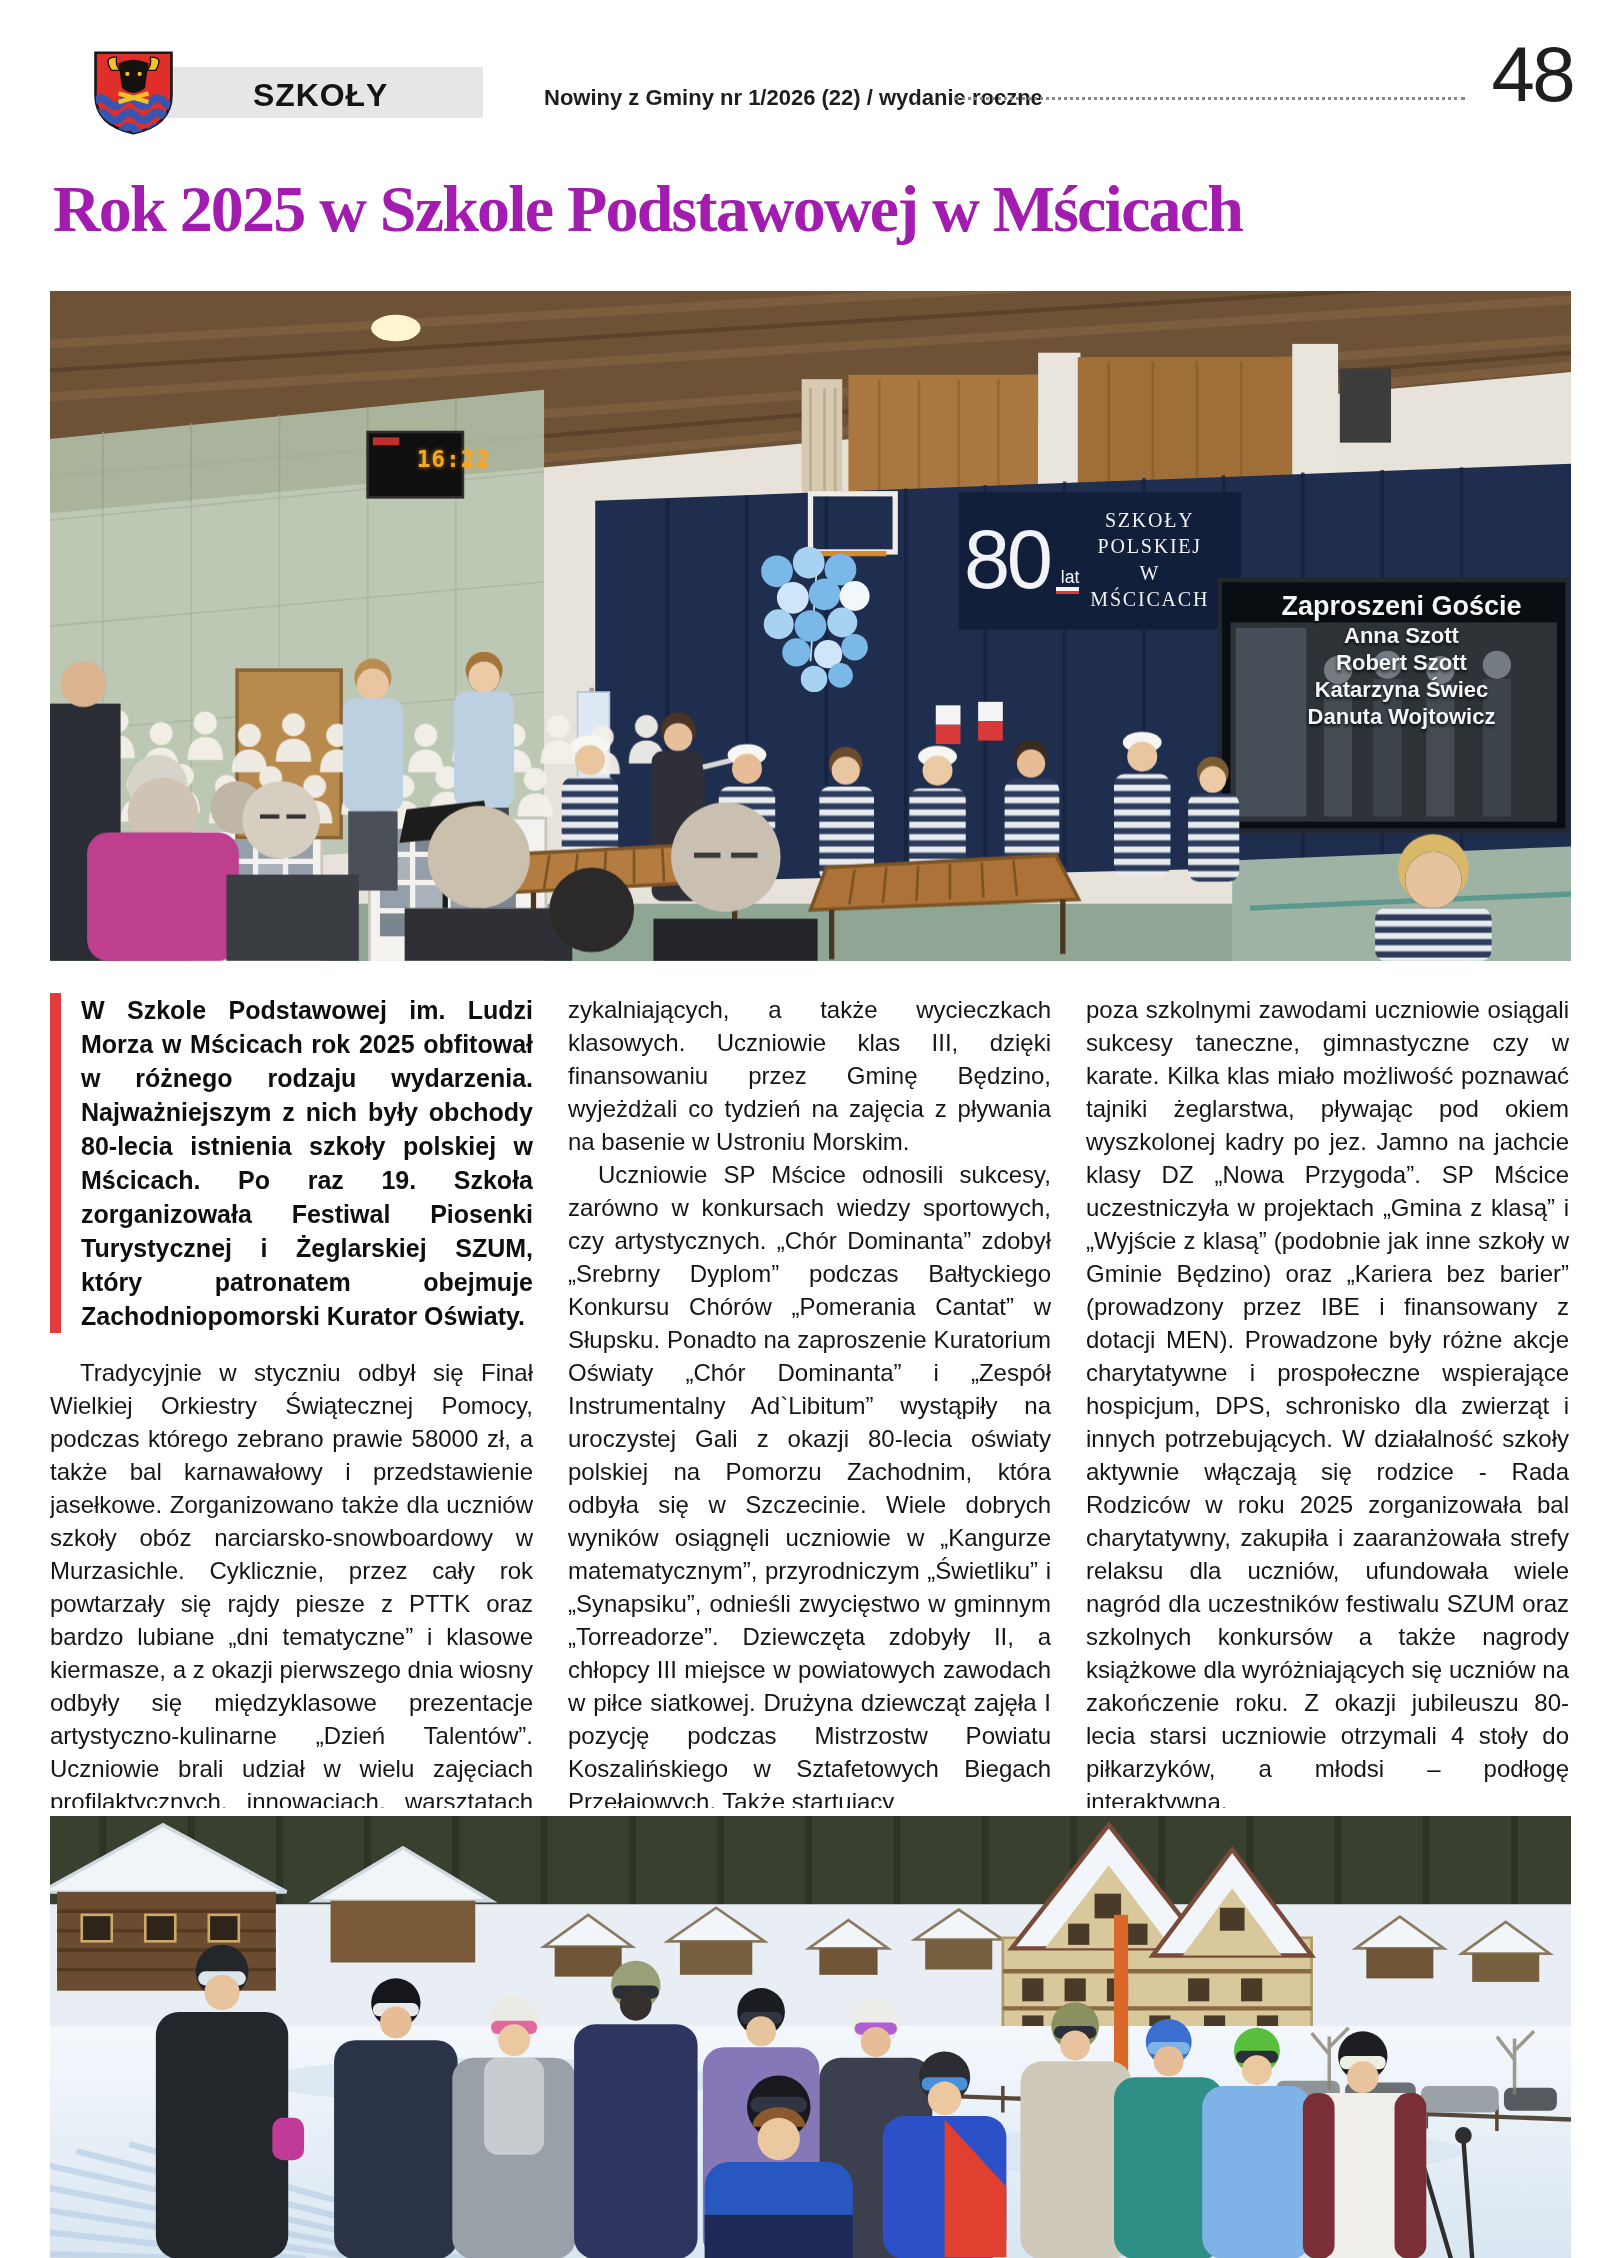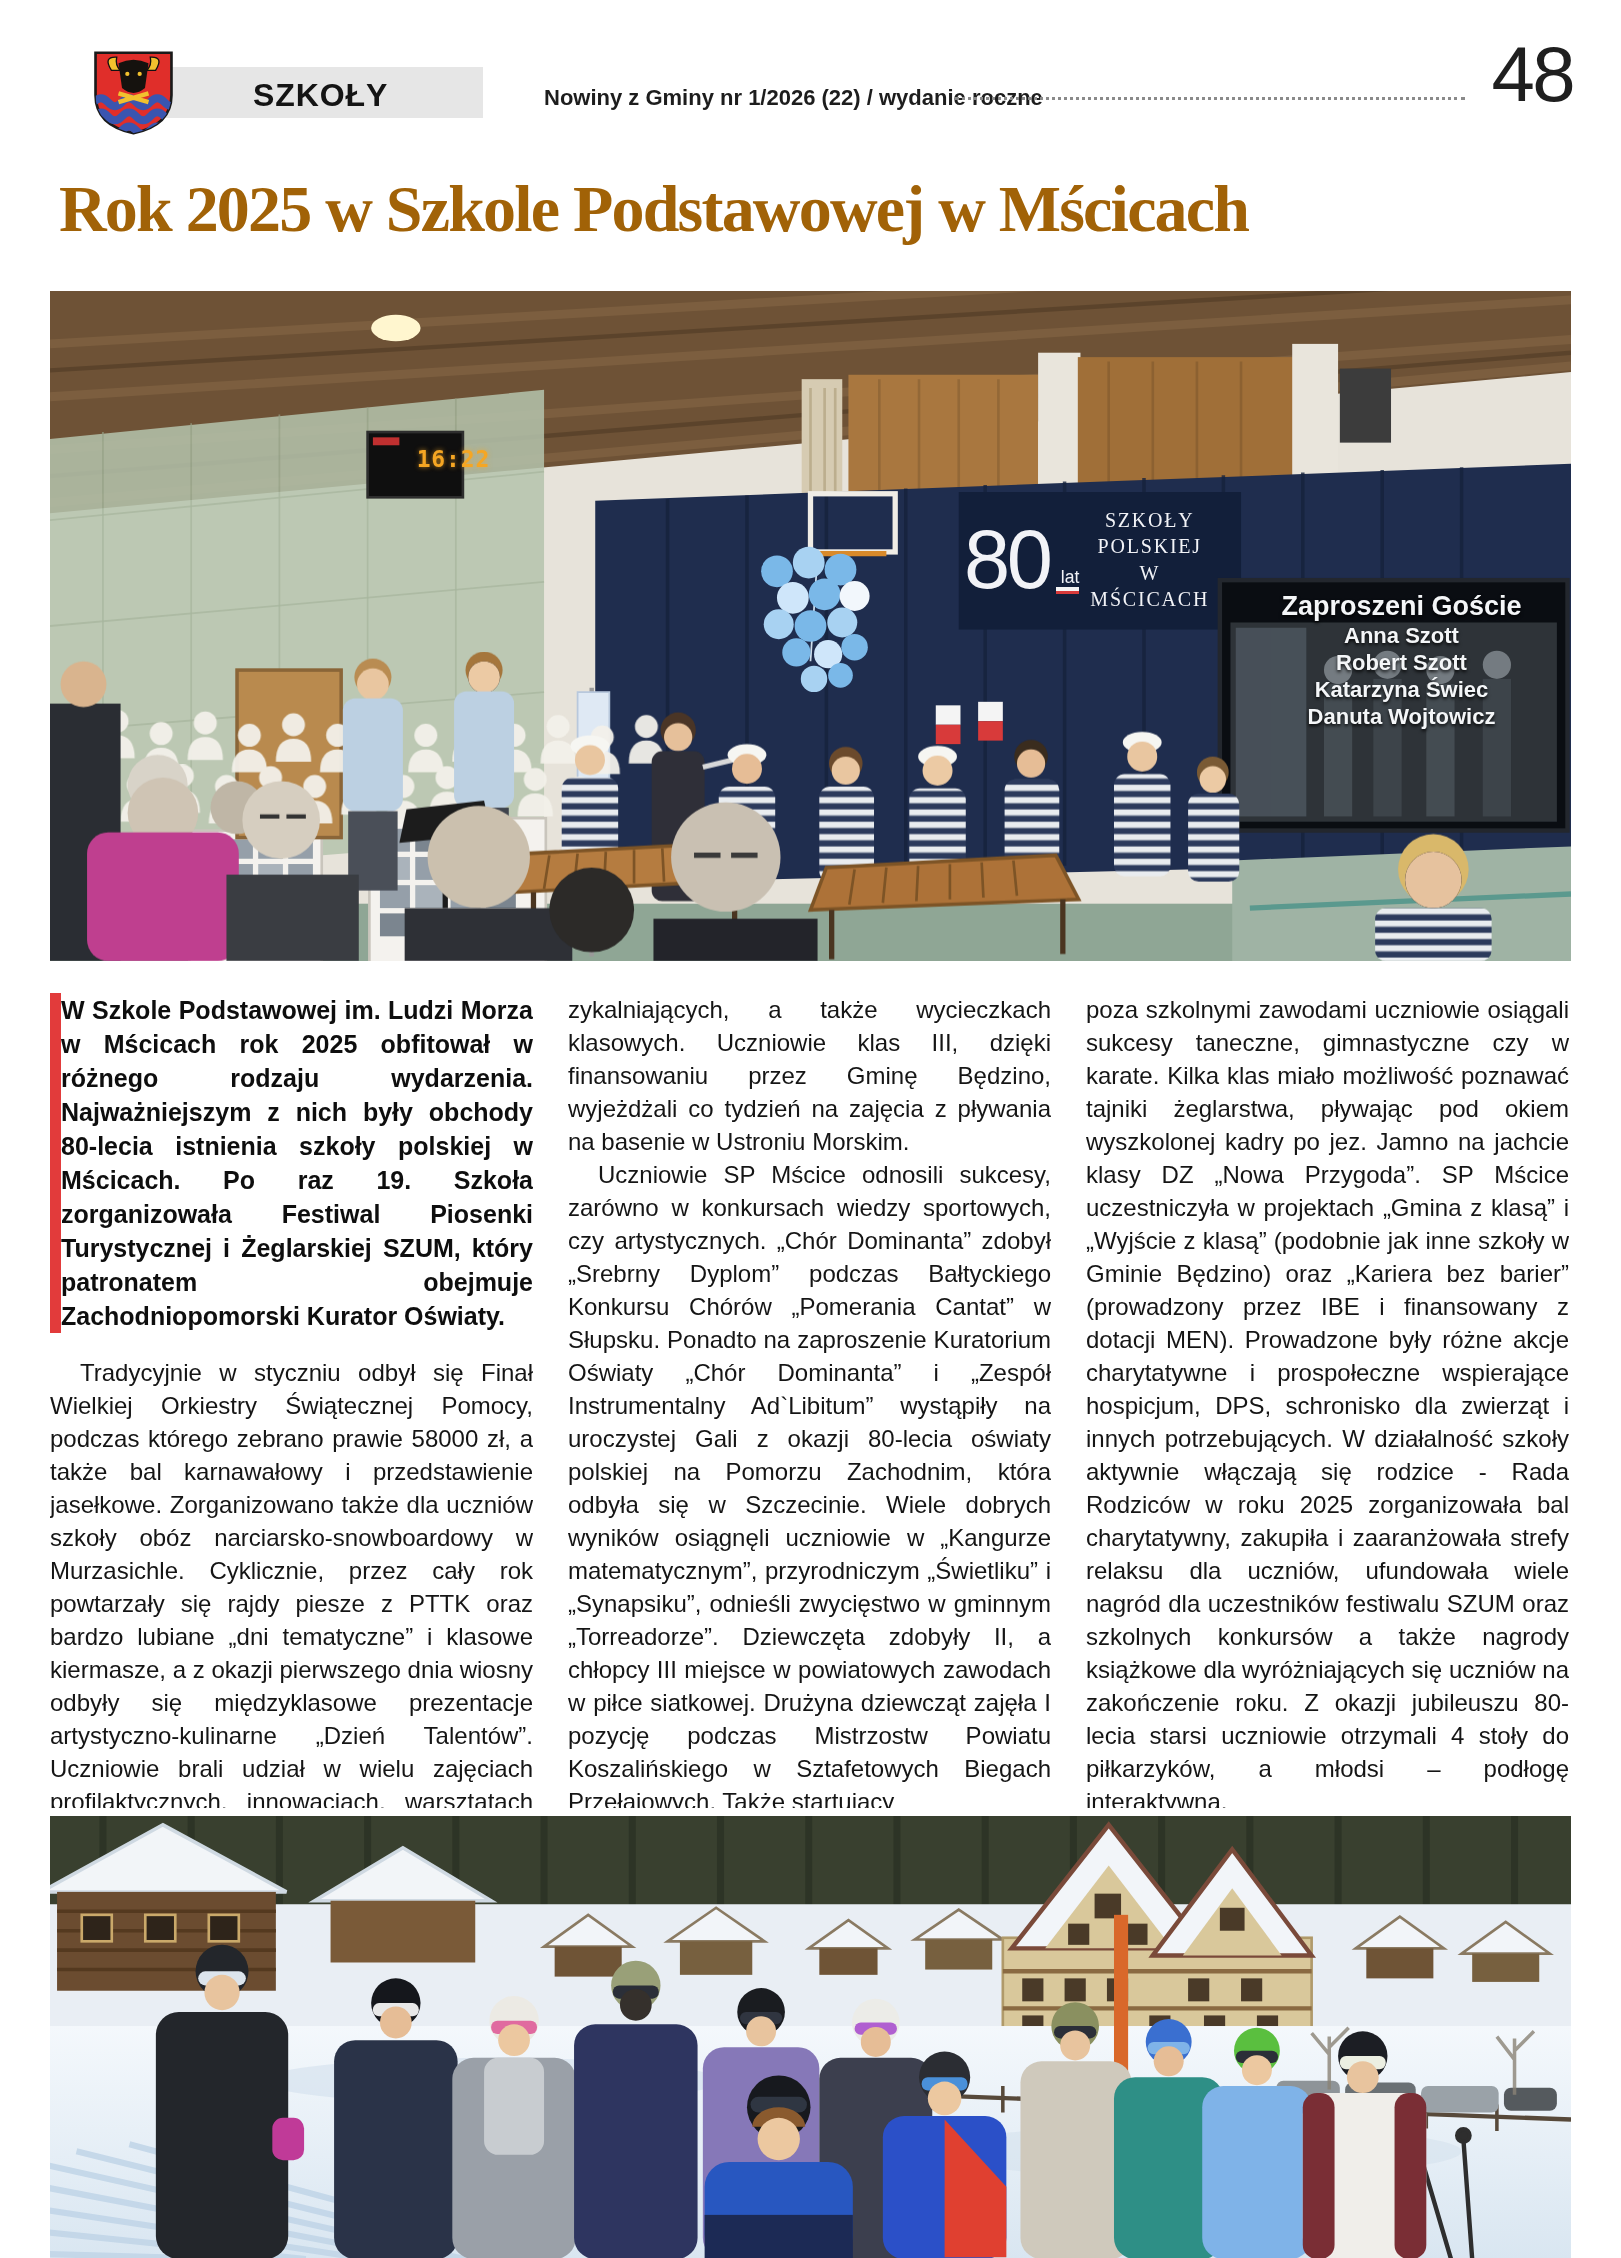--- a/index.html
+++ b/index.html
@@ -10,22 +10,22 @@
   .hdr-graybar{position:absolute;left:132px;top:67px;width:351px;height:51px;background:#e6e6e6;}
   .crest{position:absolute;left:92px;top:49px;width:83px;height:87px;}
   .hdr-section{position:absolute;left:253px;top:77px;font-size:32px;font-weight:bold;
                letter-spacing:0.9px;color:#141414;}
   .hdr-masthead{position:absolute;left:544px;top:85px;font-size:22px;font-weight:bold;color:#1d1d1d;}
   .hdr-dots{position:absolute;left:955px;top:97px;width:510px;height:0;border-top:3.5px dotted #8a8a8a;}
   .hdr-pageno{position:absolute;right:49px;top:35px;font-size:78px;font-weight:400;
               letter-spacing:-2.6px;color:#1f1f1f;line-height:1;}
 
   
-  .title{position:absolute;left:59px;top:171px;margin:0;font-family:"Liberation Serif",serif;
-         font-weight:700;font-size:66px;letter-spacing:-1.8px;color:#a16207;white-space:nowrap;}
+  .title{position:absolute;left:53px;top:171px;margin:0;font-family:"Liberation Serif",serif;
+         font-weight:700;font-size:66px;letter-spacing:-1.8px;color:#a21caf;white-space:nowrap;}
 
   
   .photo-top{position:absolute;left:50px;top:291px;width:1521px;height:670px;overflow:hidden;background:#e7e3da;}
   .photo-bottom{position:absolute;left:50px;top:1816px;width:1521px;height:443px;overflow:hidden;background:#e9eef4;}
   .photo-top svg,.photo-bottom svg{display:block;width:100%;height:100%;}
 
   
   .banner-overlay{position:absolute;left:914px;top:203px;width:272px;height:131px;display:flex;
                   align-items:center;color:#f2f3f7;}
   .banner-80{position:relative;font-size:83px;line-height:1;font-weight:400;letter-spacing:-3.5px;}
@@ -38,21 +38,21 @@
                   color:#f4f6f8;font-weight:bold;text-shadow:0 1.8px 3.5px rgba(0,0,0,.9);padding-left:8px;}
   .screen-title{font-size:27px;margin-top:5.3px;}
   .screen-name{font-size:22px;margin-top:1px;}
   .sb-time{position:absolute;left:318px;top:155px;width:91px;text-align:center;
            font-family:"DejaVu Sans Mono",monospace;font-size:23px;font-weight:bold;
            color:#f5a623;letter-spacing:0.9px;text-shadow:0 0 5.3px rgba(245,166,35,.7);margin-left:40px;}
 
   
   .cols{position:absolute;left:50px;top:993px;width:1521px;height:815px;display:flex;gap:35px;overflow:hidden;}
   .col{width:483px;overflow:hidden;}
-  .lead{margin:0 0 23px 0;border-left:11.5px solid #e23b3b;font-weight:bold;
+  .lead{margin:0 0 23px 0;border-left:11.5px solid #e23b3b;padding-left:20px;font-weight:bold;
         font-size:25px;line-height:34px;text-align:justify;color:#0e0e0e;}
   .body{margin:0;font-size:24px;line-height:33px;text-align:justify;color:#151515;}
   .ind{text-indent:30px;}
 </style>
 </head>
 <body>
 
 <div class="page">
 
   <div class="hdr-graybar"></div>

